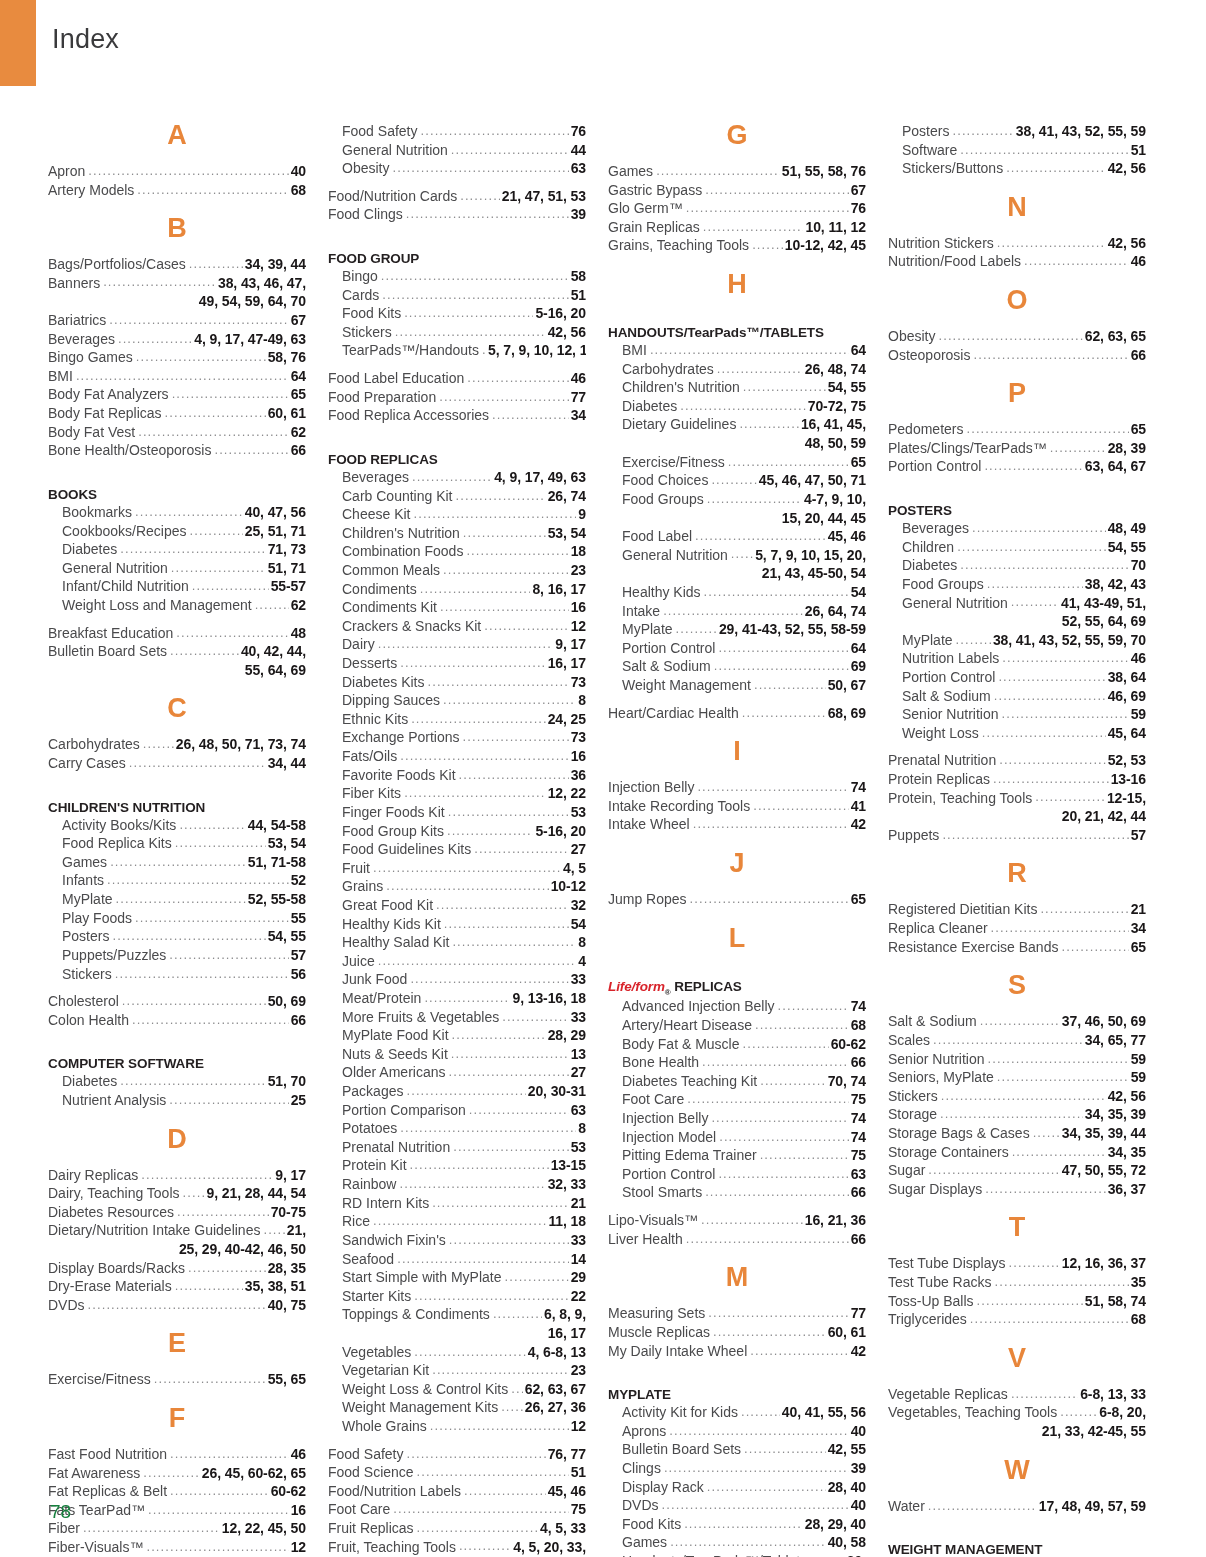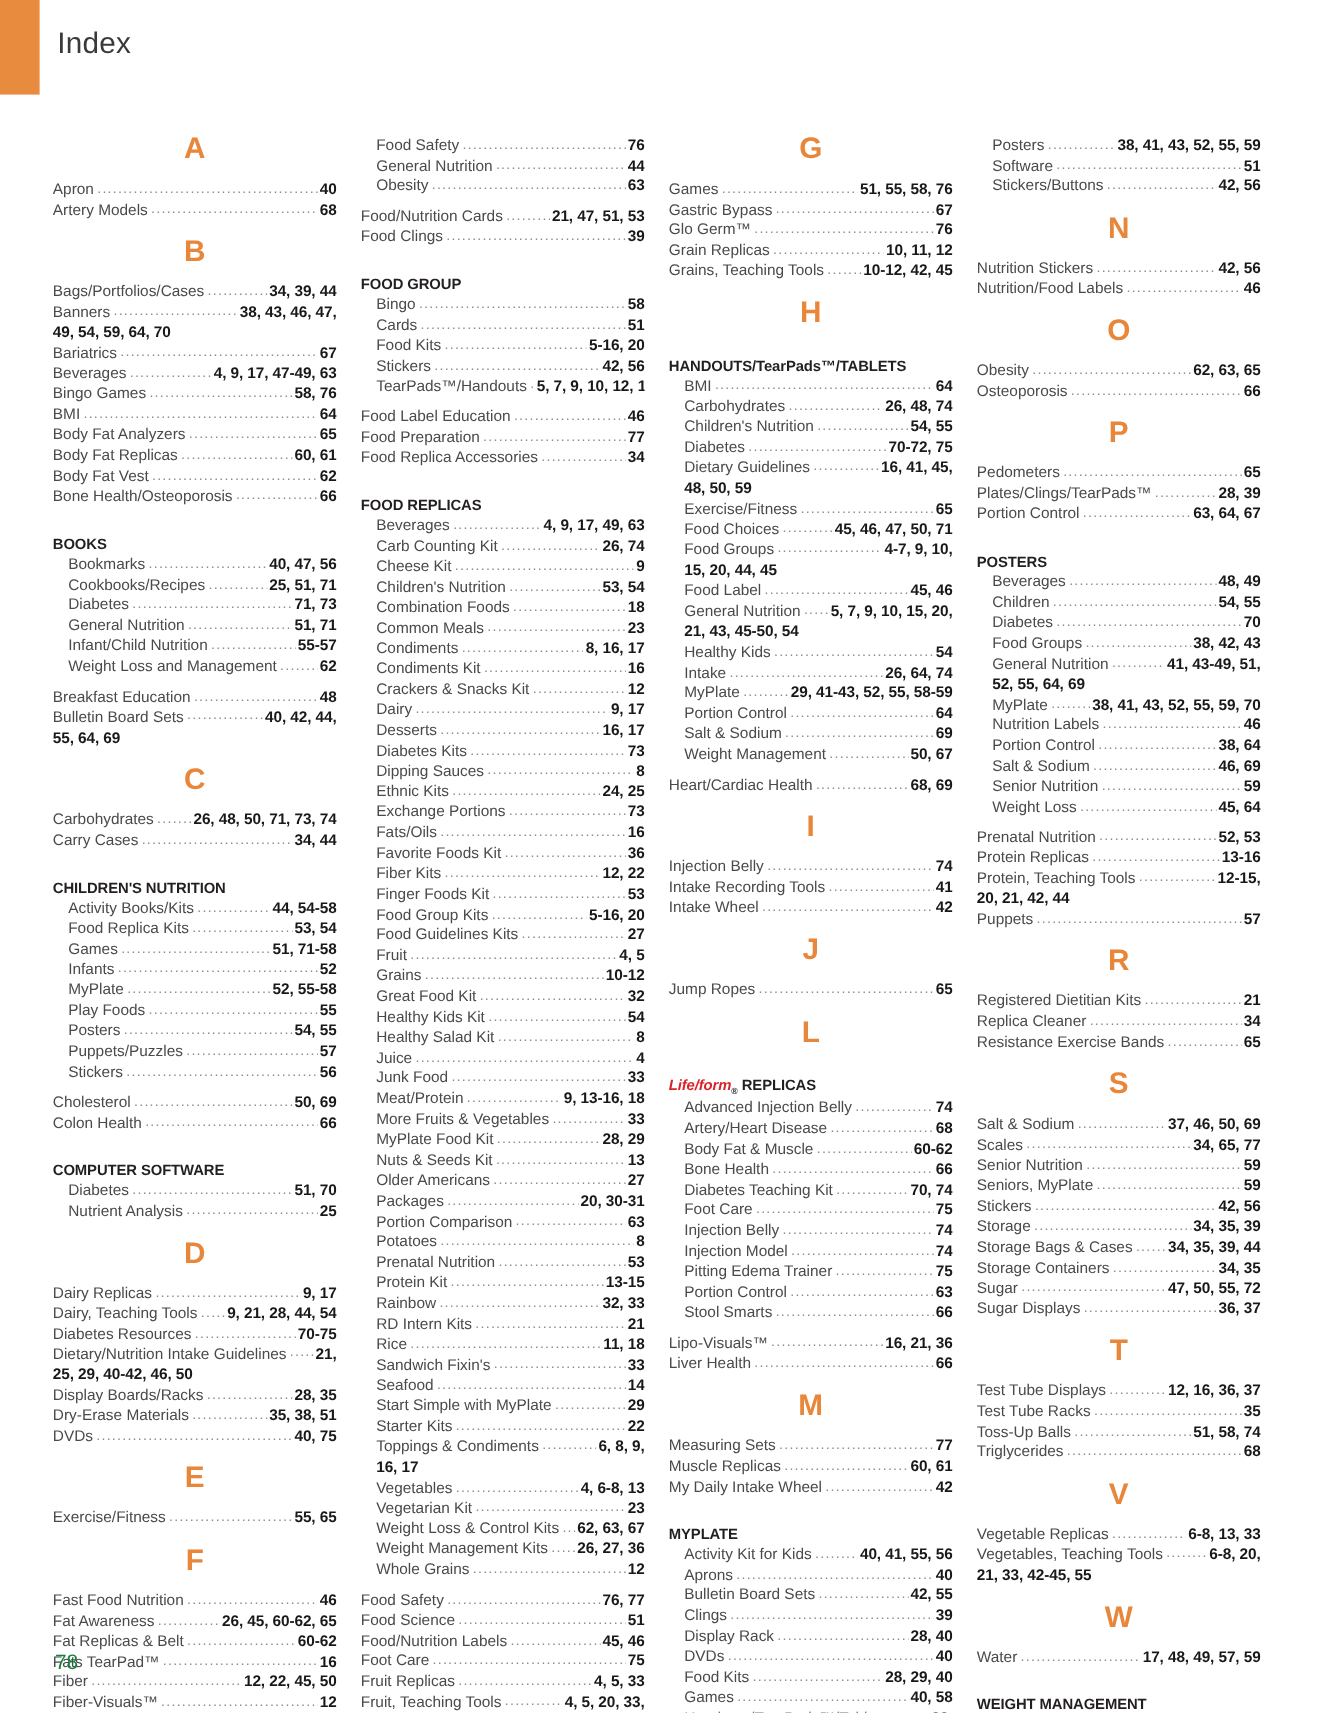--- a/index.html
+++ b/index.html
@@ -113,27 +113,27 @@
   .entry .pages {
     flex: 0 0 auto;
     font-weight: bold;
     color: #1a1718;
     letter-spacing: -0.1px;
   }
   
   .entry.wrap { display: block; white-space: normal; }
   .entry.wrap .row1 {
     display: flex;
-    align-items: flex-start;
+    align-items: center;
     white-space: nowrap;
     overflow: hidden;
   }
   .entry.wrap .cont {
     display: block;
-    text-align: left;
+    text-align: right;
     font-weight: bold;
     color: #1a1718;
     letter-spacing: -0.1px;
   }
 
   .gap { height: 9px; }
 
   
   #page-number {
     position: absolute;

